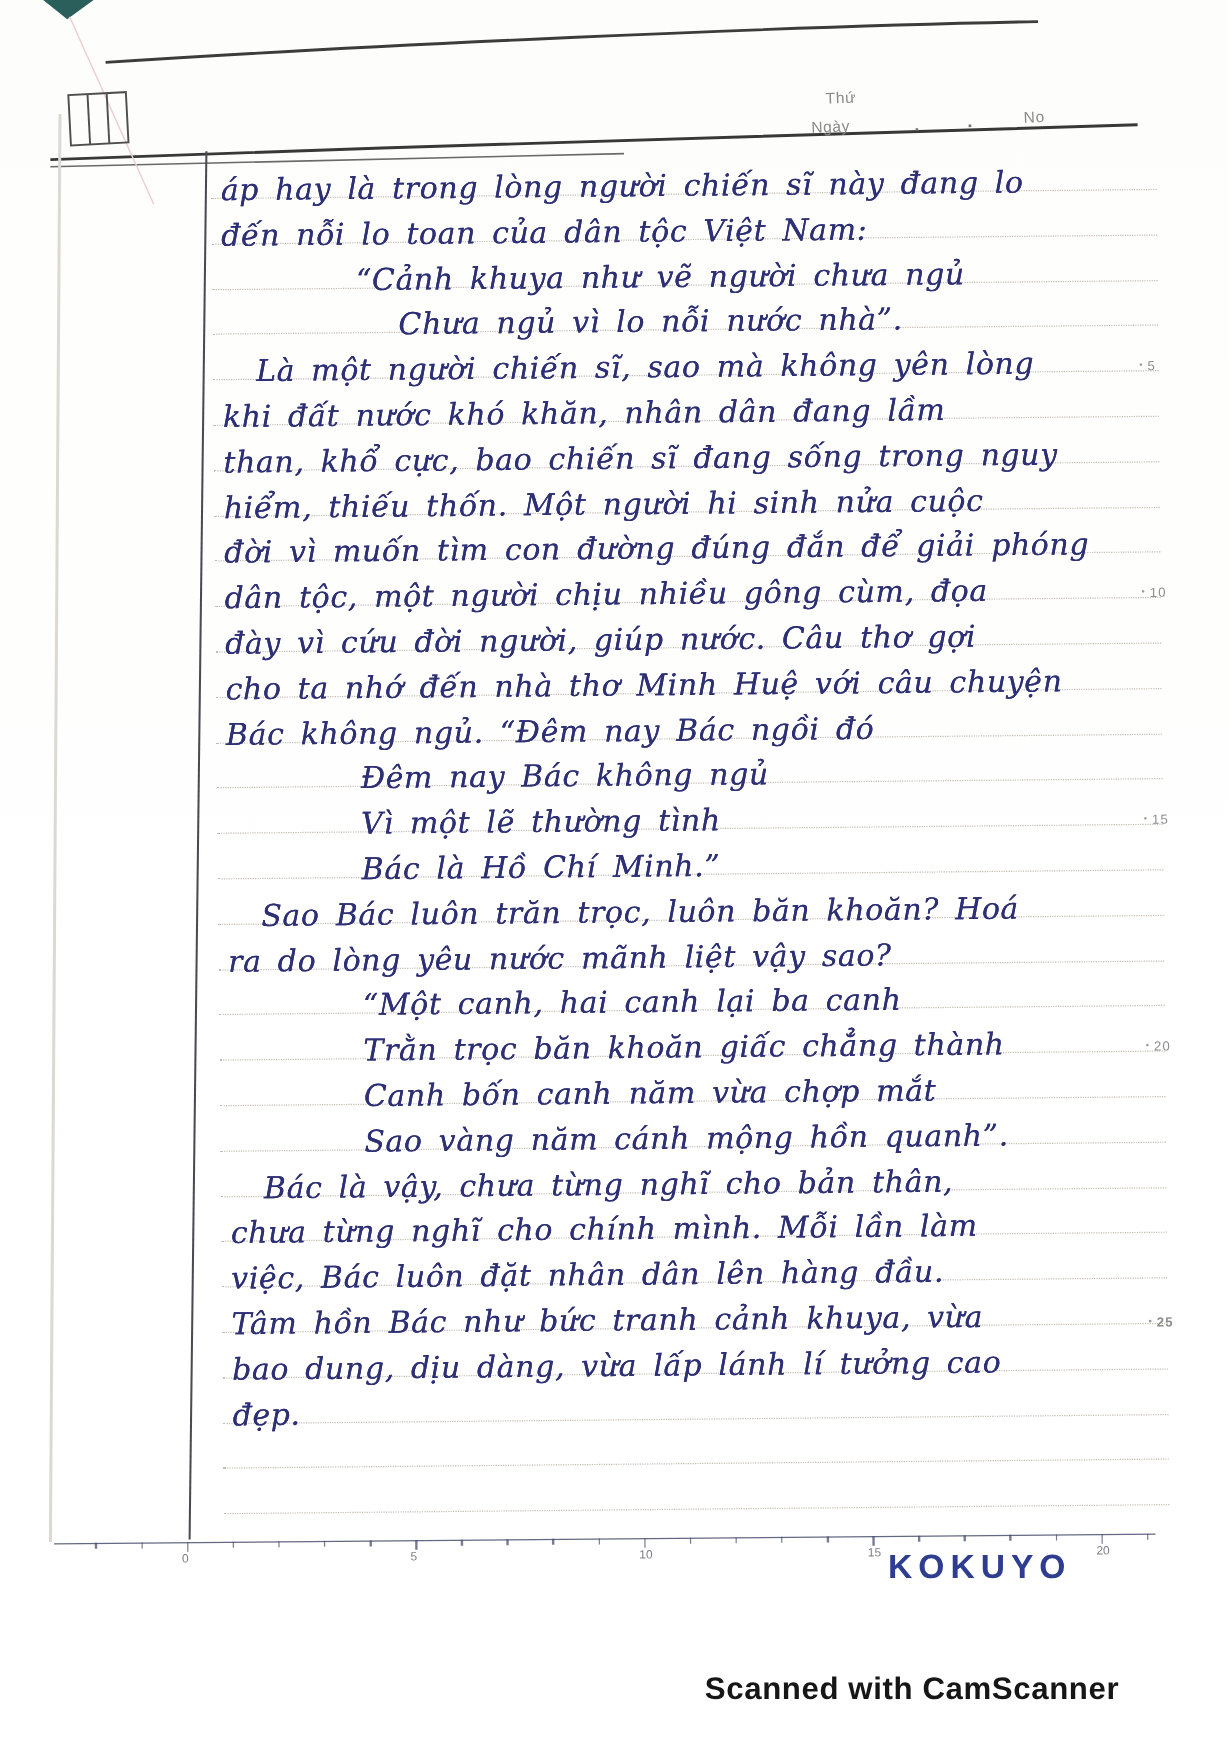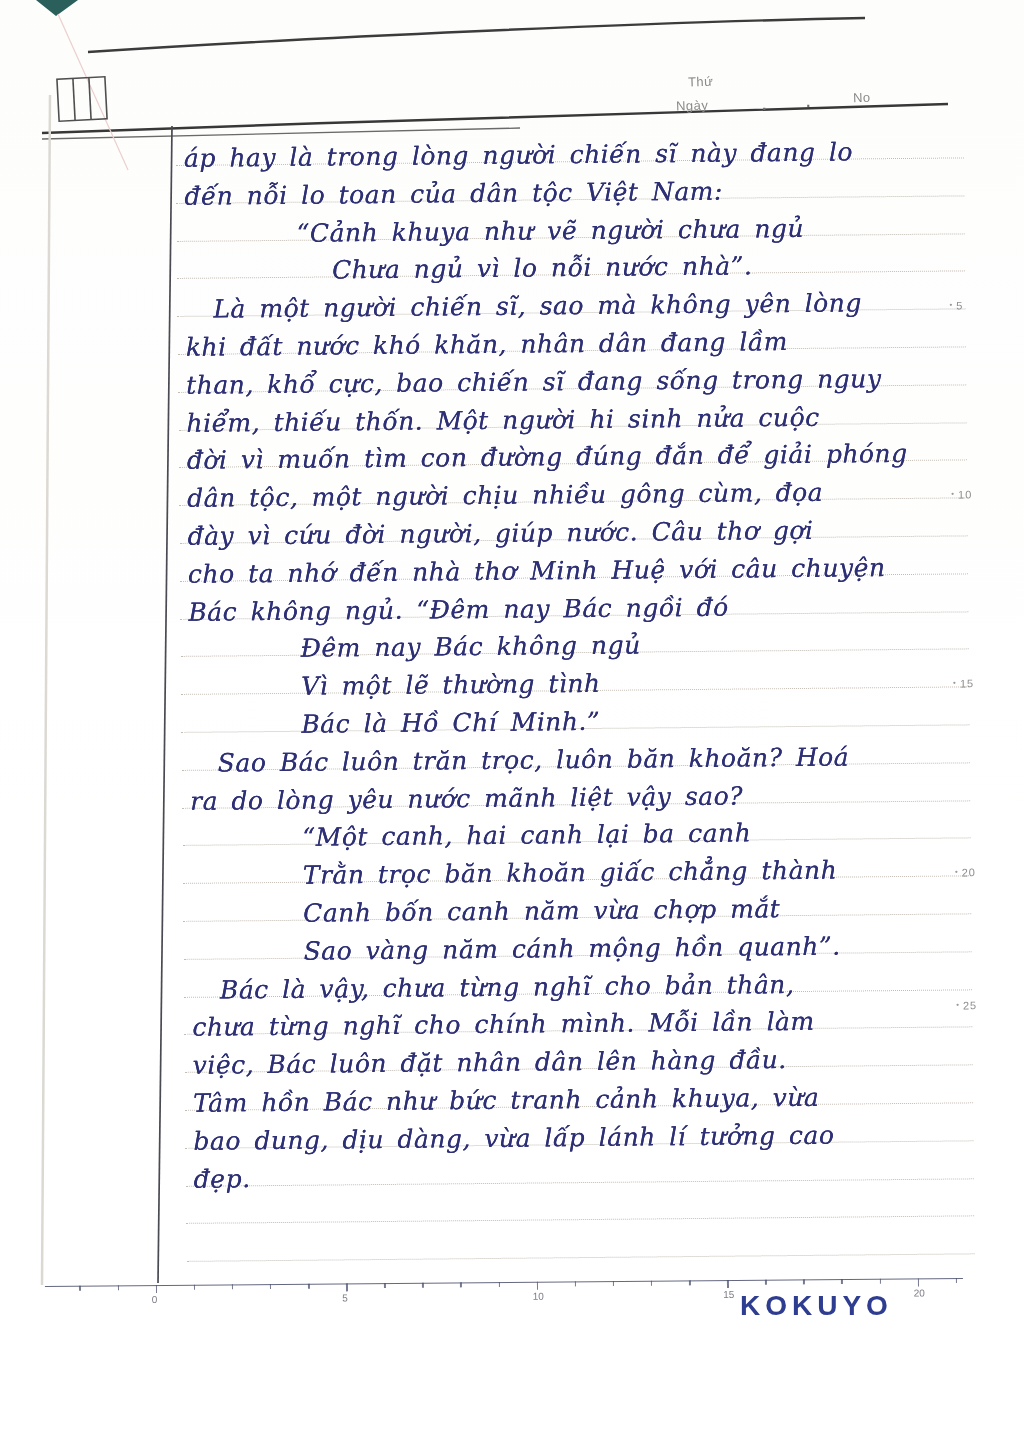--- a/index.html
+++ b/index.html
@@ -123,21 +123,21 @@
         <div class="rule" style="top: 1147.8px;"></div>
         <div class="rule" style="top: 1185.6px;"></div>
         <div class="rule" style="top: 1223.4px;"></div>
         <div class="rule" style="top: 1261.2px;"></div>
       </div>
     <div id="margin-nums">
         <div class="margin-num" style="top: 307.2px;">5</div>
         <div class="margin-num" style="top: 496.2px;">10</div>
         <div class="margin-num" style="top: 685.2px;">15</div>
         <div class="margin-num" style="top: 874.2px;">20</div>
-        <div class="margin-num" style="top: 1007px;">25</div>
+        <div class="margin-num" style="top: 1104px; font-weight: bold;">25</div>
       </div>
     <div class="hand-lines" id="hand-lines">
         <div class="hand-line ind0">áp hay là trong lòng người chiến sĩ này đang lo</div>
         <div class="hand-line ind0">đến nỗi lo toan của dân tộc Việt Nam:</div>
         <div class="hand-line ind2">“Cảnh khuya như vẽ người chưa ngủ</div>
         <div class="hand-line ind3">Chưa ngủ vì lo nỗi nước nhà”.</div>
         <div class="hand-line ind1">Là một người chiến sĩ, sao mà không yên lòng</div>
         <div class="hand-line ind0">khi đất nước khó khăn, nhân dân đang lầm</div>
         <div class="hand-line ind0">than, khổ cực, bao chiến sĩ đang sống trong nguy</div>
         <div class="hand-line ind0">hiểm, thiếu thốn. Một người hi sinh nửa cuộc</div>
@@ -193,13 +193,14 @@
         <div class="tick" style="left: 758.3px;"></div>
         <div class="tick" style="left: 796.4px;"></div>
         <div class="tick" style="left: 834.5px;"></div>
         <div class="tick major" style="left: 872.6px;"></div>
         <div class="tick-label" style="left: 868.6px;">20</div>
         <div class="tick" style="left: 910.7px;"></div>
       </div>
   </div>
 
   <div class="brand">KOKUYO</div>
+  <div class="watermark">Scanned with CamScanner</div>
 </div>
 
 </body></html>

